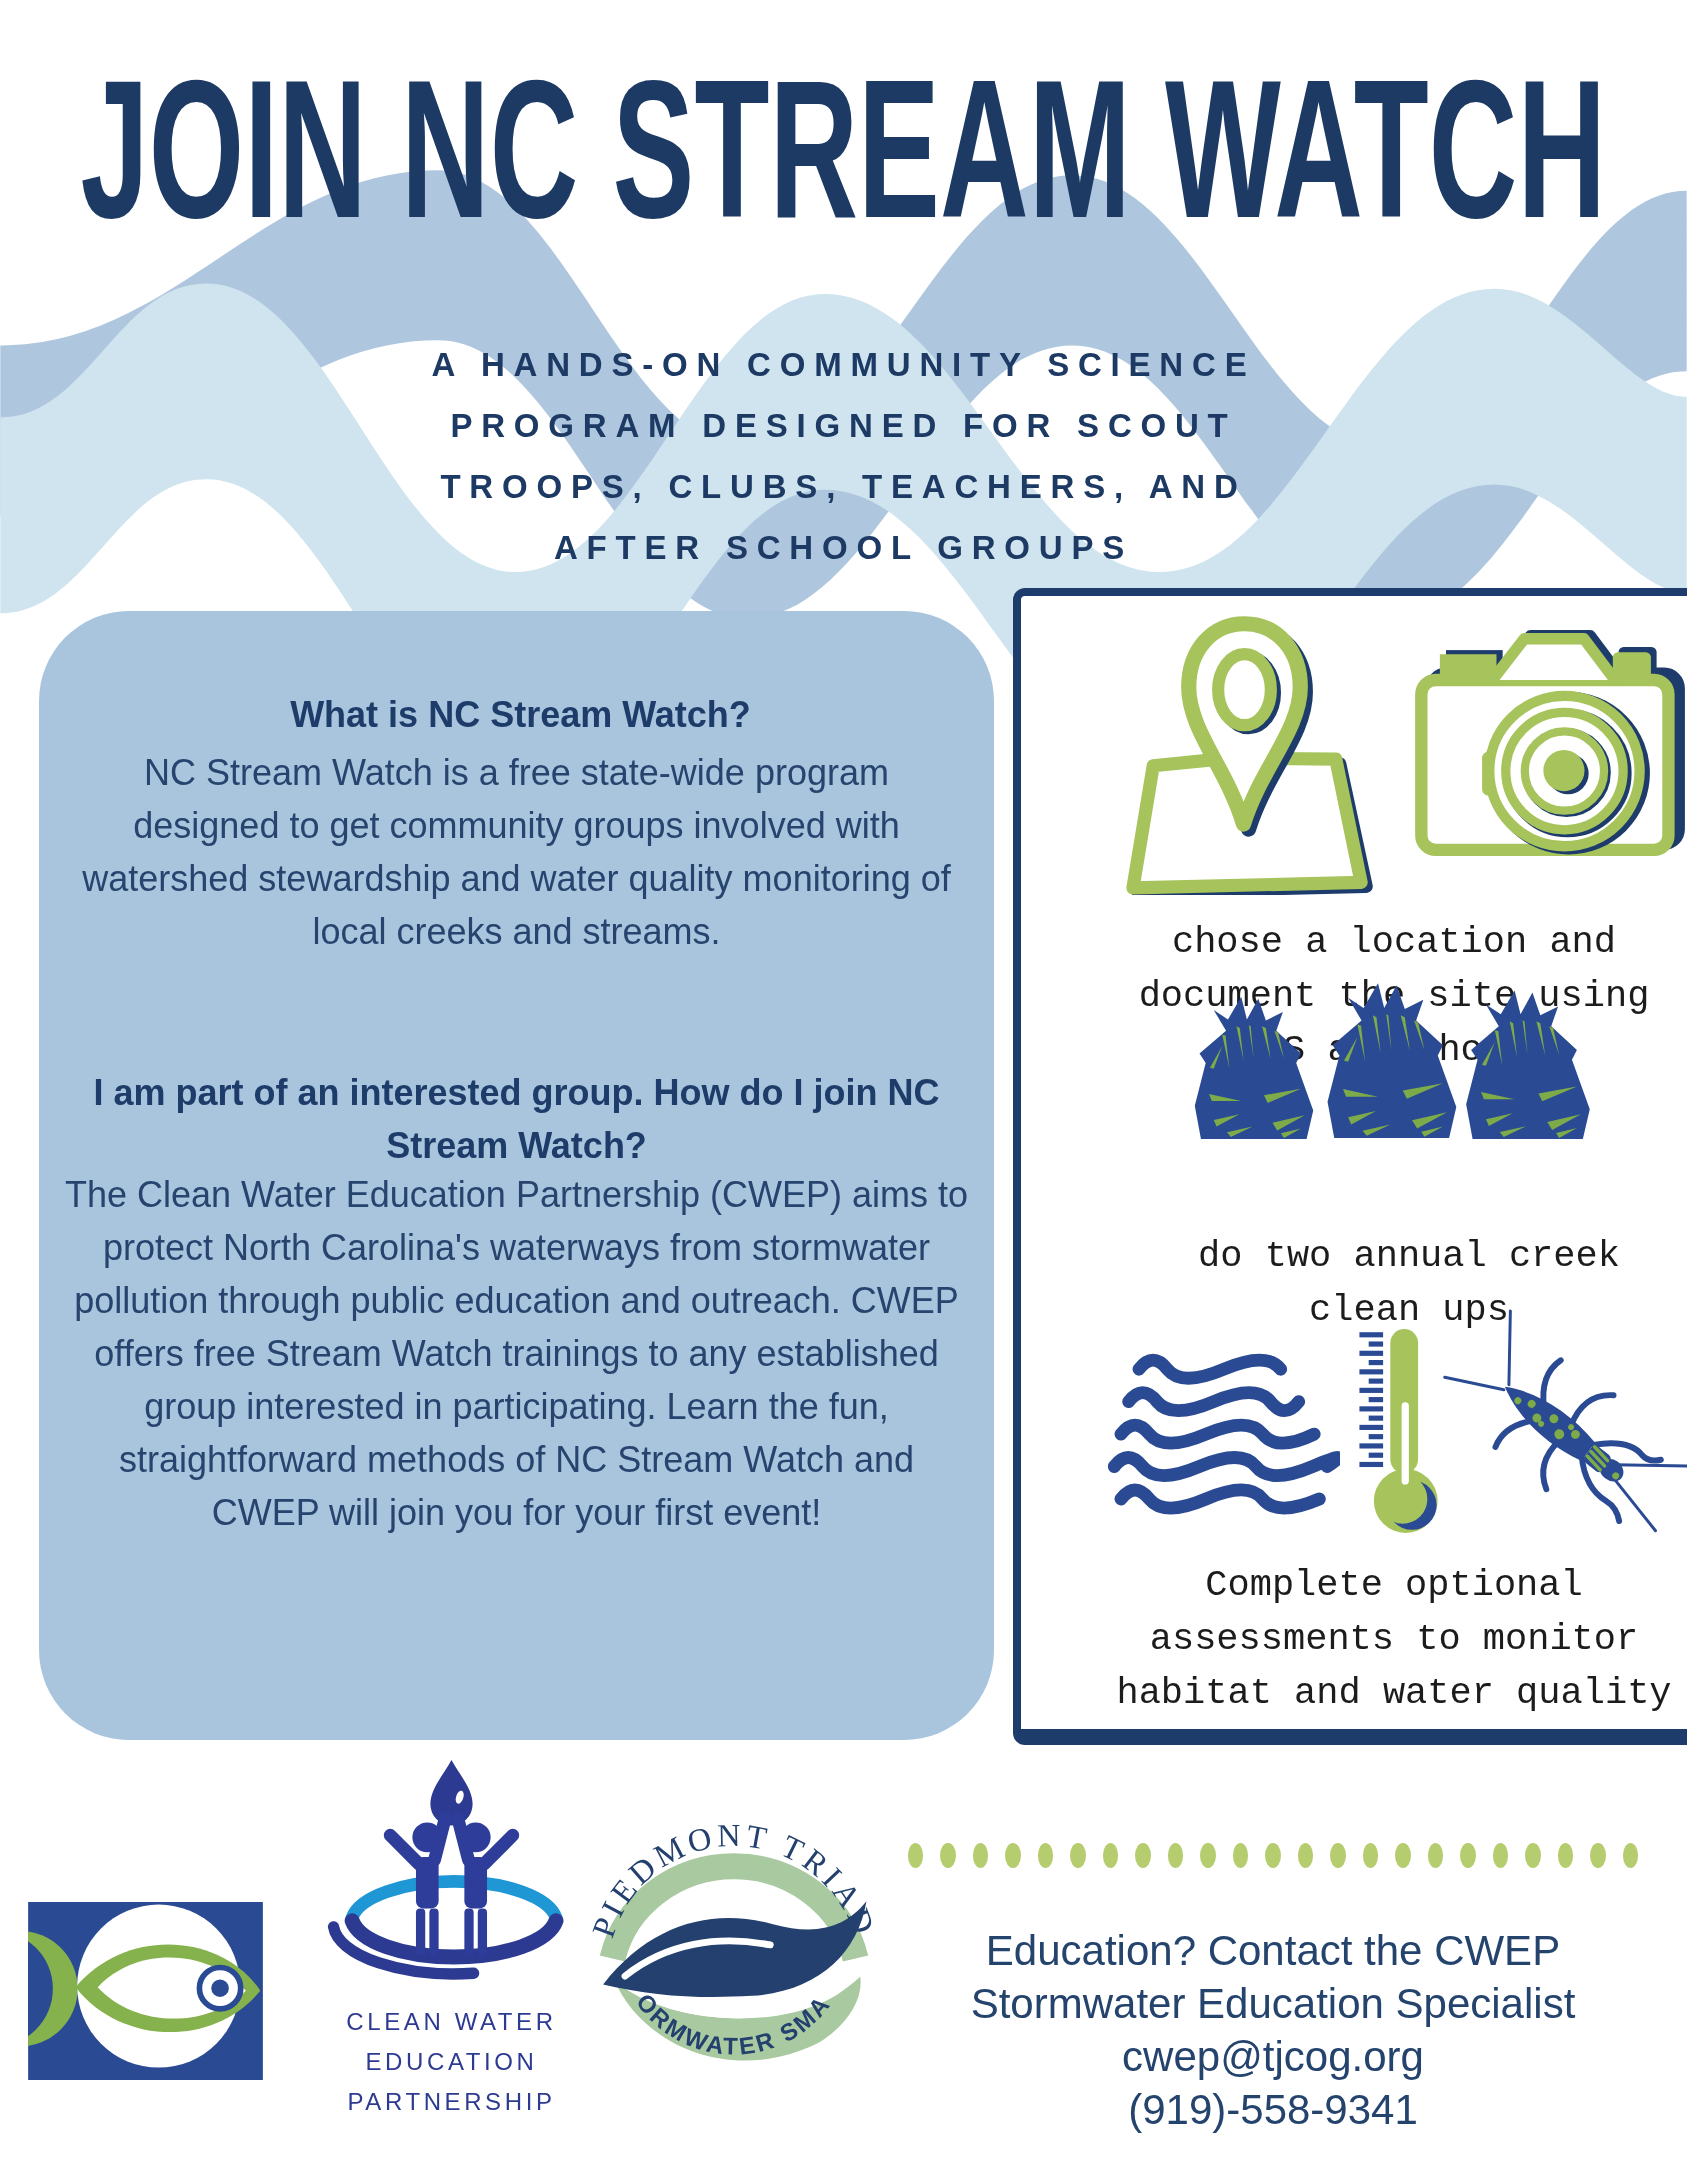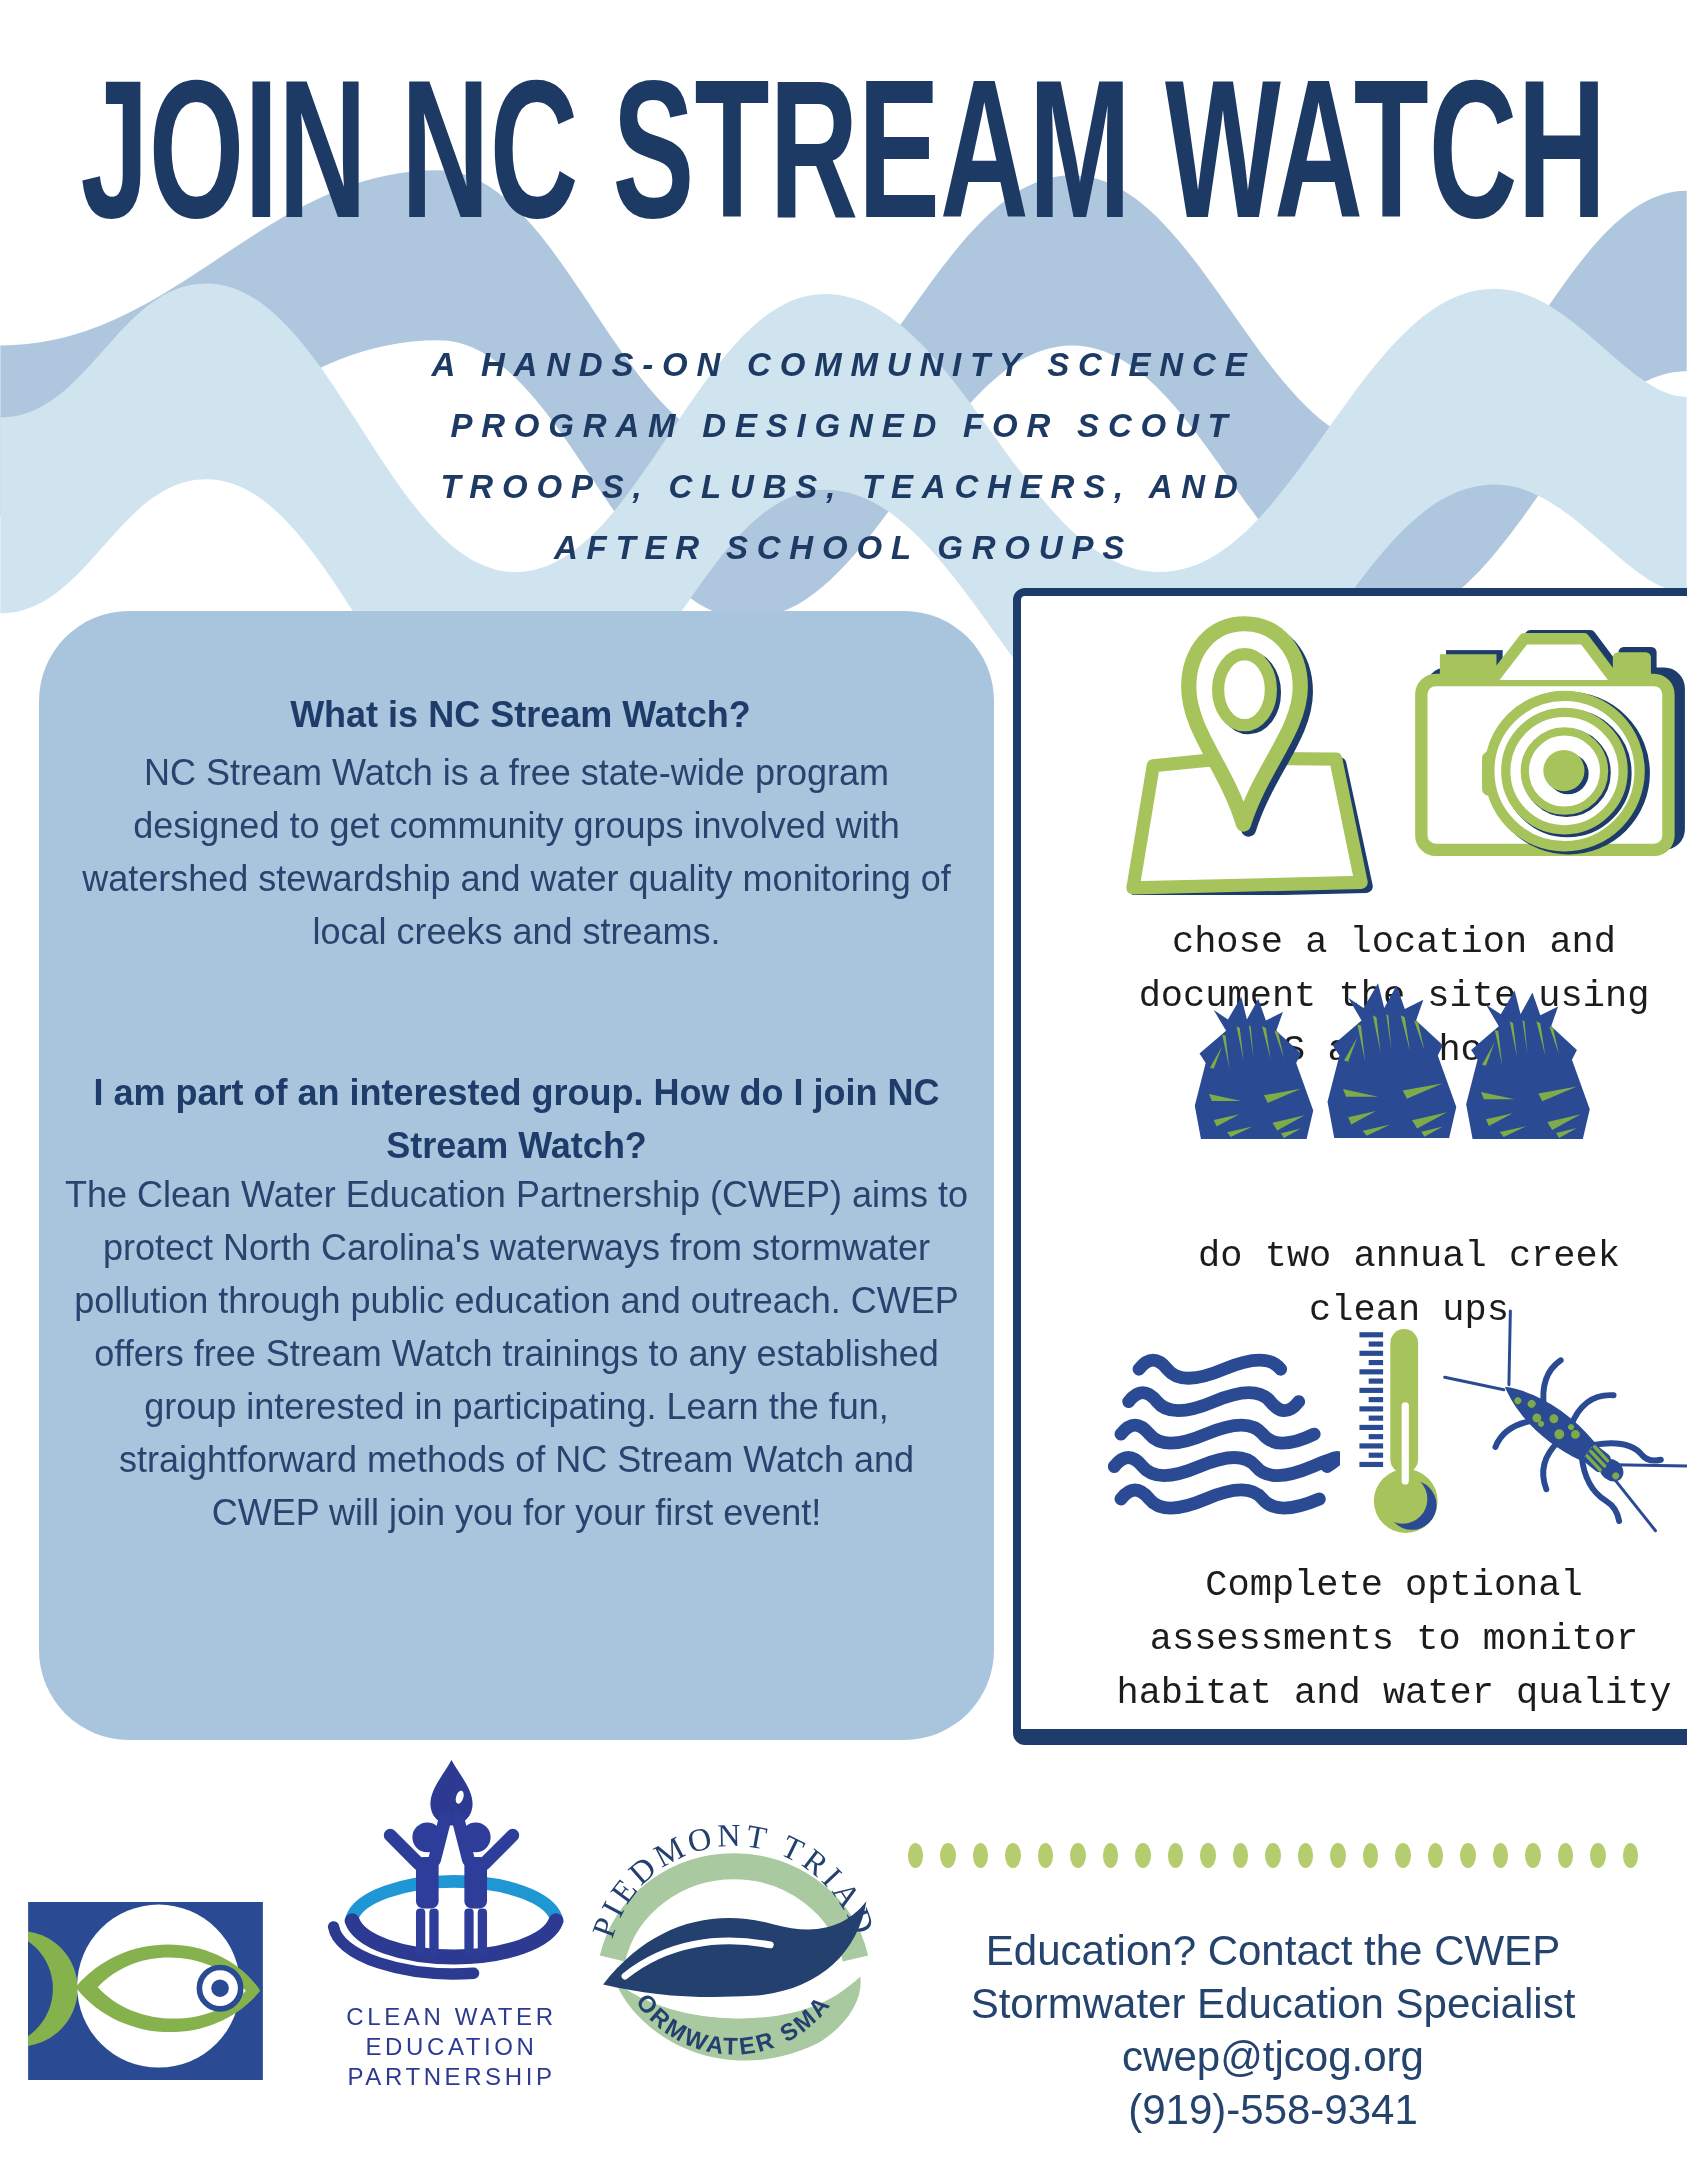--- a/index.html
+++ b/index.html
@@ -7,21 +7,21 @@
     position:relative;width:1687px;height:2183px;overflow:hidden;background:#ffffff;
     font-family:"Liberation Sans", sans-serif;
   }
   svg{display:block;}
 
   
   .waves-svg{position:absolute;left:0;top:129px;width:1687px;height:541px;}
   .title-svg{position:absolute;left:0;top:25px;width:1687px;height:330px;overflow:visible;}
   .subtitle{
     position:absolute;left:0;top:334px;width:100%;text-align:center;
-    color:#1d3a64;font-weight:bold;font-size:33px;letter-spacing:8.8px;line-height:61px;font-style:italic;
+    color:#1d3a64;font-weight:bold;font-size:33px;letter-spacing:8.8px;line-height:61px;
   }
 
   
   .info-box{
     position:absolute;left:39px;top:611px;width:955px;height:1129px;
     background:#a9c4dd;border-radius:90px;text-align:center;color:#26446e;
   }
   .info-box h2{
     margin:0;font-size:36px;font-weight:bold;color:#1e3c69;line-height:53px;
   }
@@ -50,21 +50,21 @@
   .row-2{top:375px;height:171px;}
   .cap-2{top:633px;padding-left:30px;}
   .row-3{top:721px;height:227px;gap:7.2px;}
   .cap-3{top:962px;}
 
   
   .fish-logo{position:absolute;left:28px;top:1902px;width:235px;height:178px;}
   .cwep-logo{position:absolute;left:319px;top:1757px;width:265px;}
   .cwep-text{
     margin-top:3.1px;text-align:center;color:#2c3a92;font-size:24px;letter-spacing:3.6px;
-    line-height:30px;font-weight:400;
+    line-height:40px;font-weight:400;
   }
   .piedmont-logo{position:absolute;left:573px;top:1748px;width:322px;height:371px;overflow:visible;}
 
   .contact{position:absolute;left:871px;top:1843px;width:804px;text-align:center;}
   .dots-row{display:flex;justify-content:center;gap:17px;}
   .dots-row .dot{width:15.5px;height:25px;border-radius:50%;background:#b5cd6e;flex:0 0 auto;}
   .contact-text{
     margin-top:56px;color:#24436d;font-size:42px;line-height:53px;font-weight:400;
   }
 </style>

